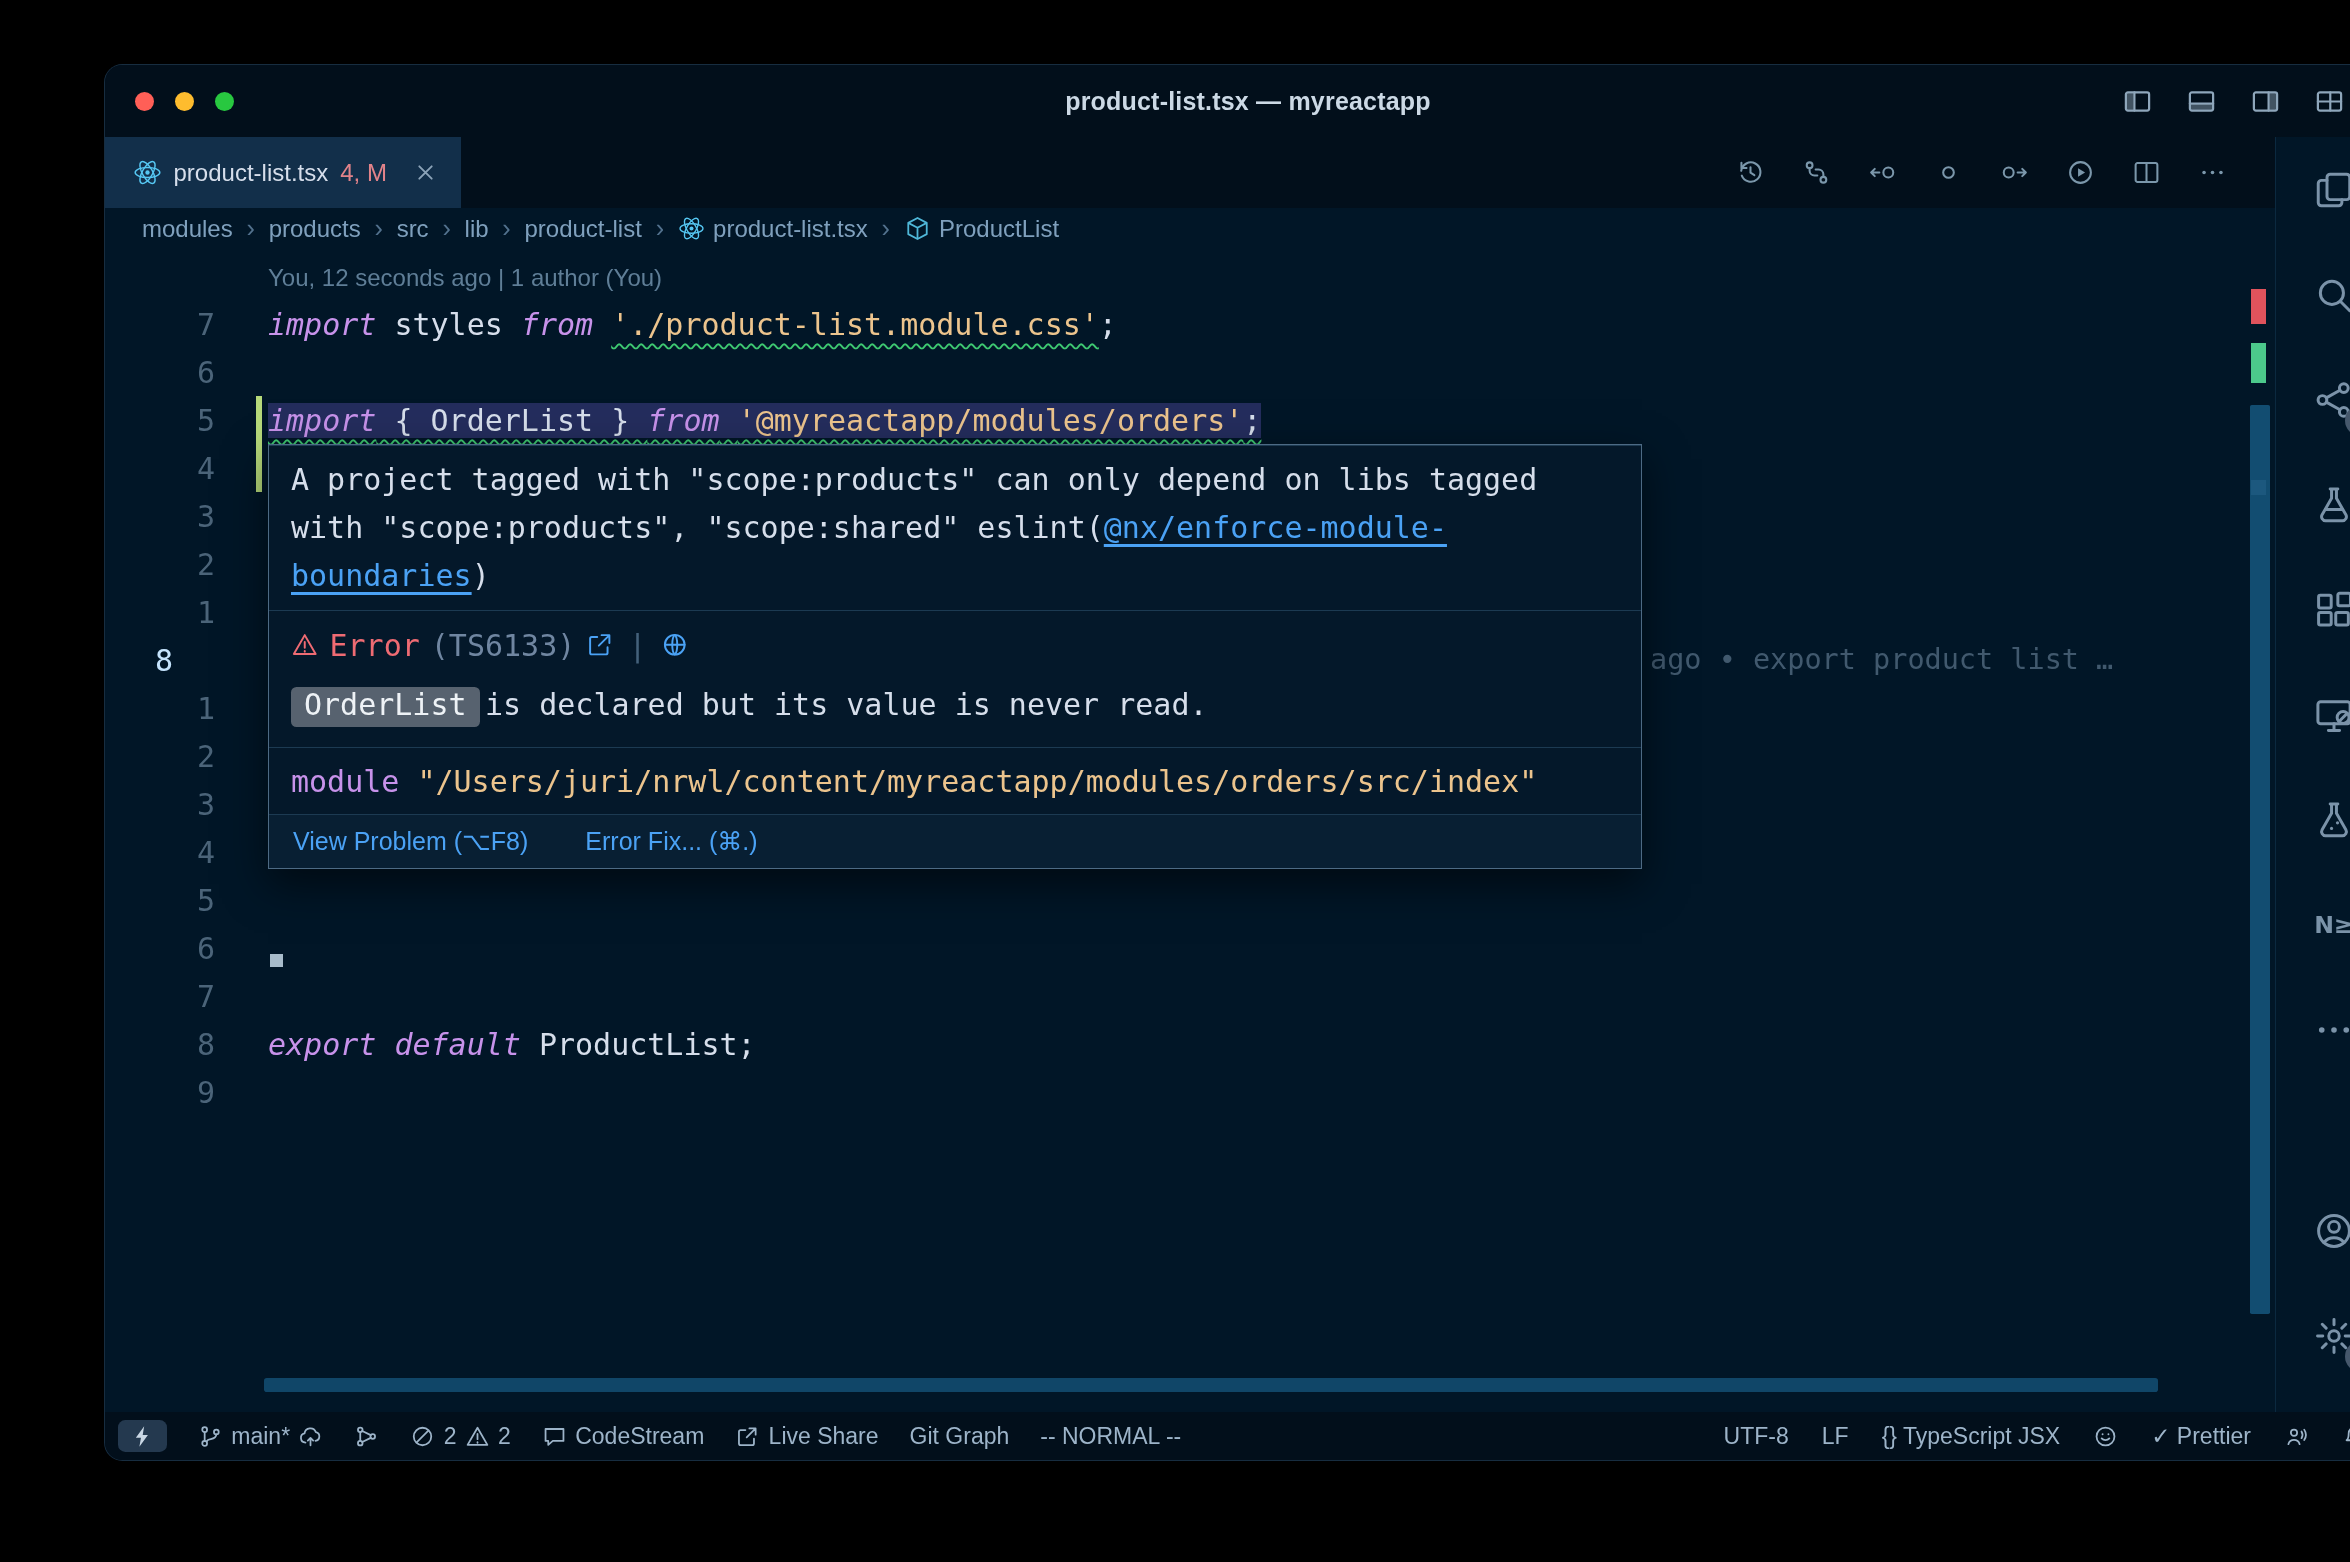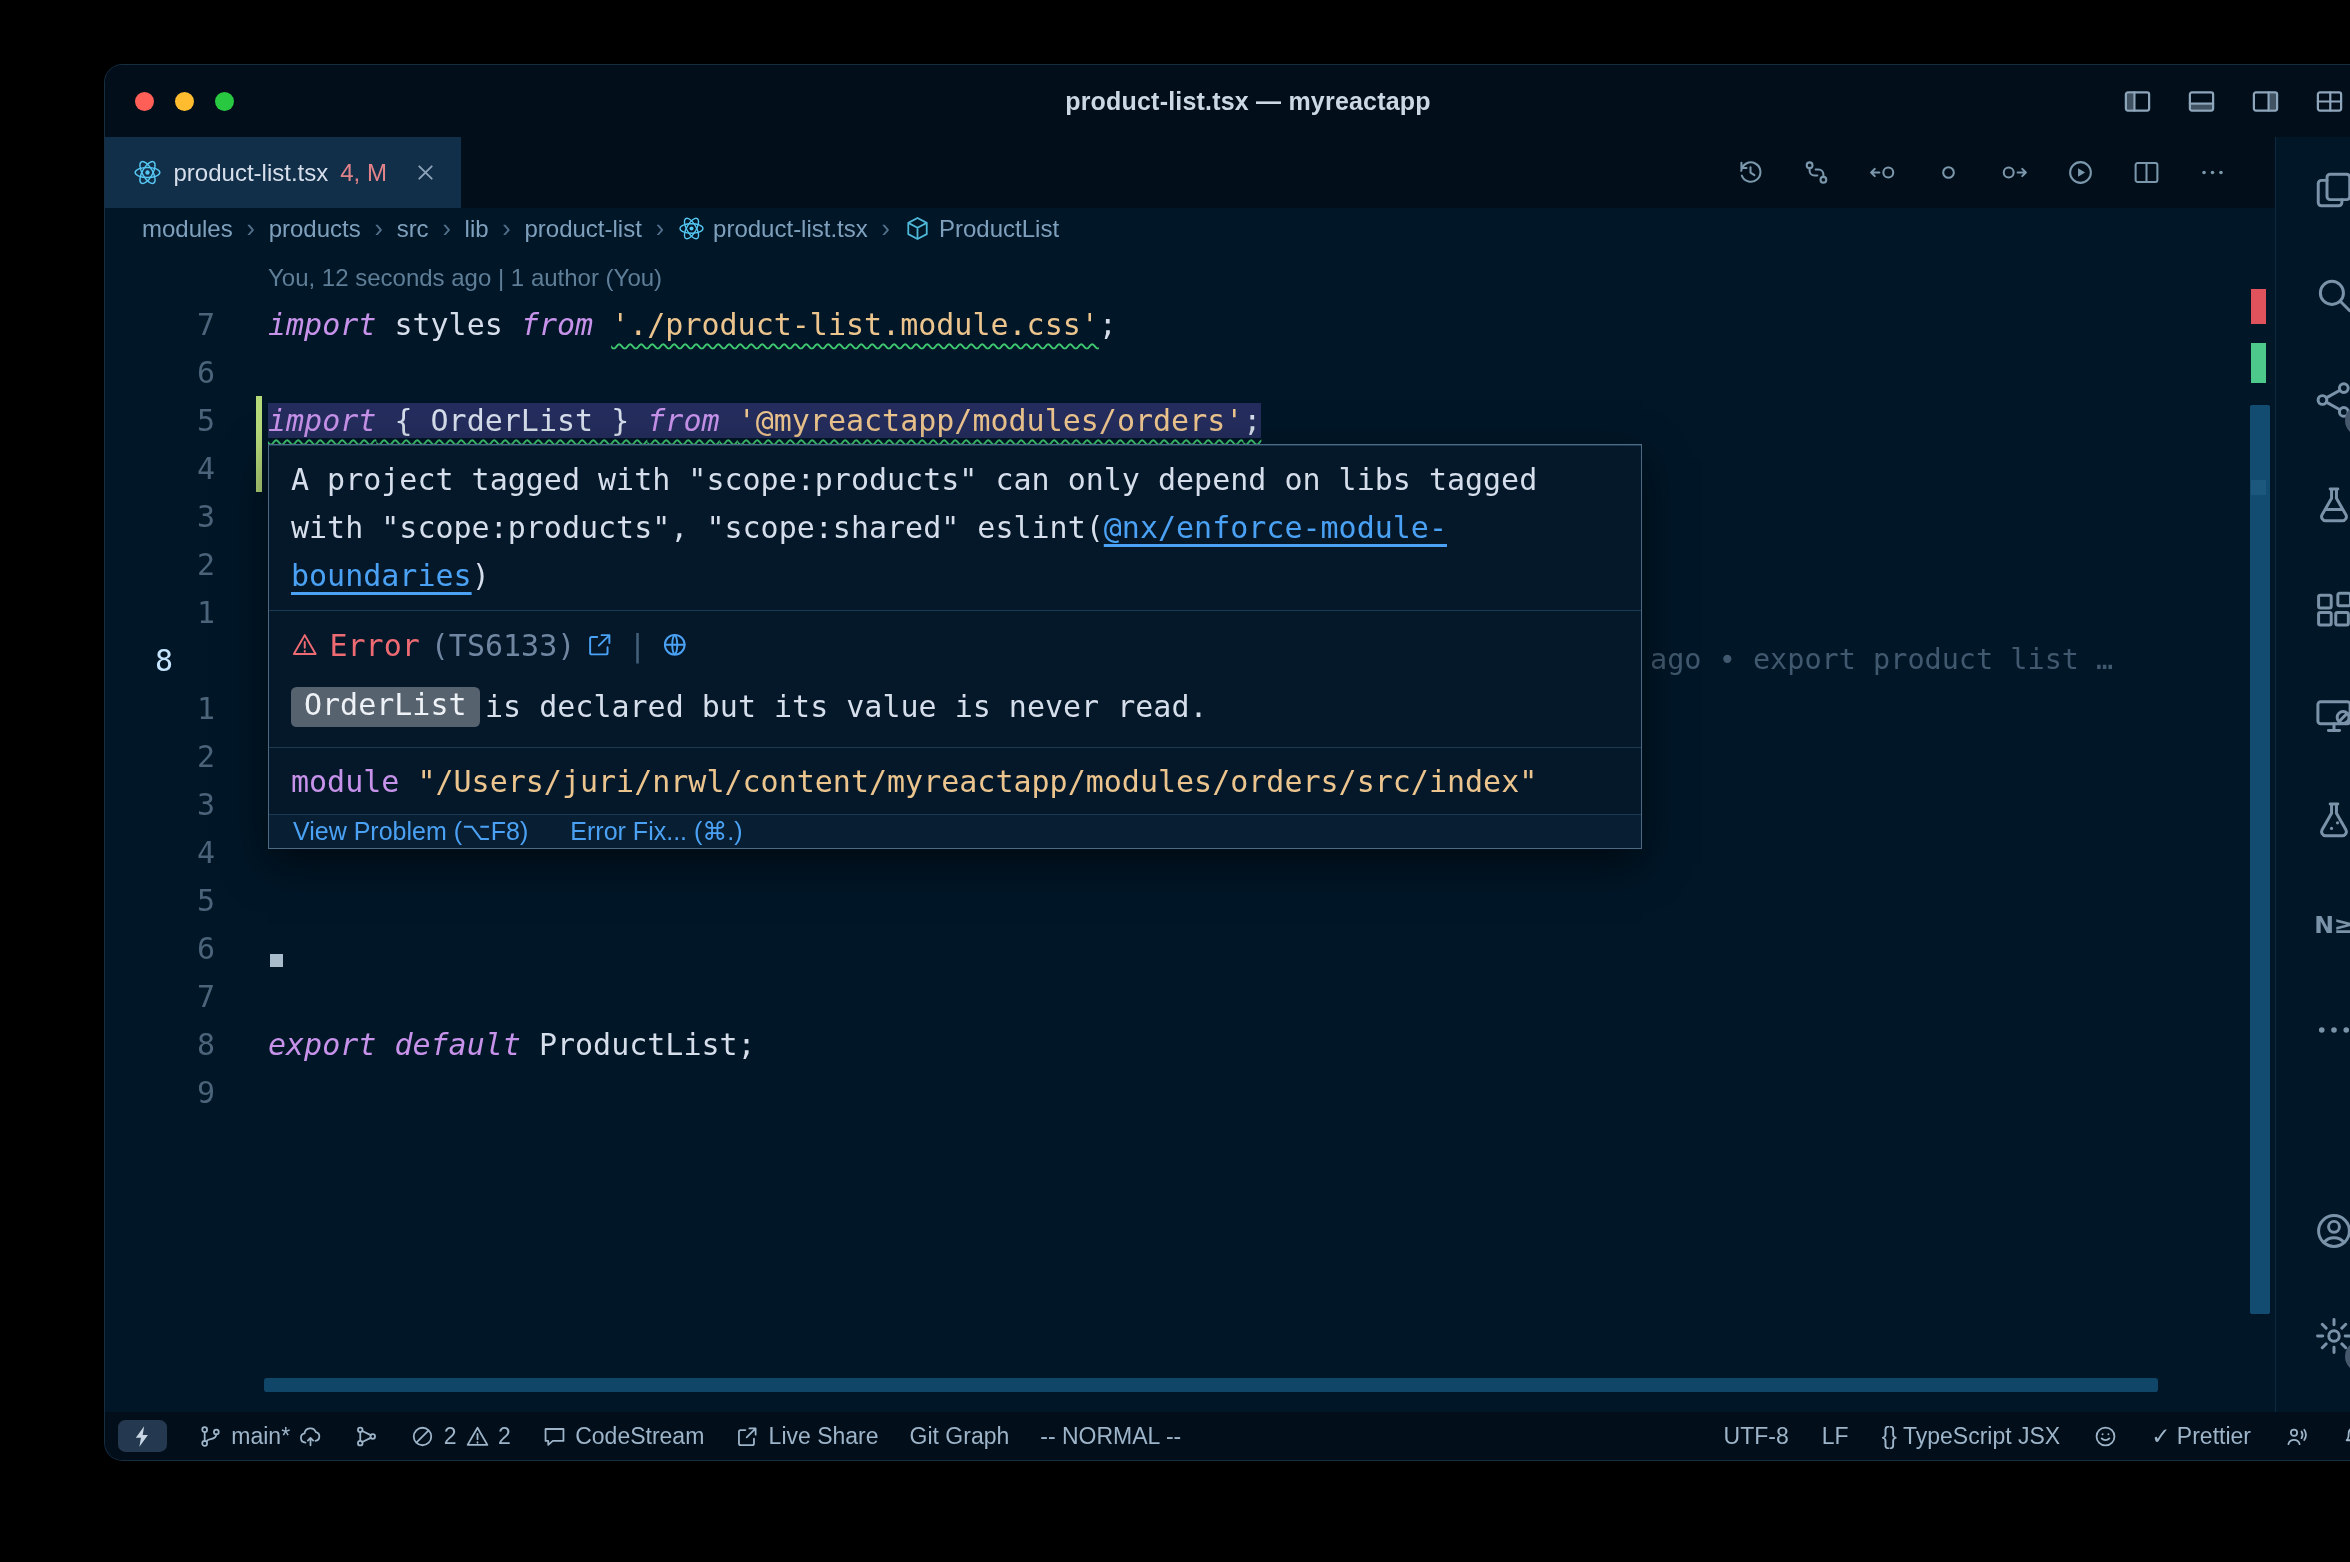--- a/index.html
+++ b/index.html
@@ -63,26 +63,26 @@
   .h-sec{padding:13.8px 22px}
   .muted{color:#7086a1}
   .h2{border-top:0.9px solid #1c3a52;line-height:48px;padding:10px 22px;max-width:100%}
   .h-link{color:var(--accent-link);text-decoration:underline;text-underline-offset:5.5px;cursor:pointer}
   .h3{border-top:0.9px solid #1c3a52;padding:16.5px 22px 20px}
   .h-err-row{display:flex;align-items:center;gap:11px}
   .err{color:var(--error-red)}
   .pipe{color:#44617b;margin:0 3.7px}
   .warn-red{width:27.5px;height:27.5px;color:var(--error-red);display:block}
   .link-ic{width:27.5px;height:27.5px;color:var(--accent-link);display:block;cursor:pointer}
-  .h-badge-row{margin-top:24px;display:flex;align-items:center}
+  .h-badge-row{margin-top:24px;display:flex;}
   .h-badge{background:#57626f;color:#eef2f6;border-radius:5.5px;padding:0.9px 13px 4.6px;margin-right:5.5px}
   .h5{border-top:0.9px solid #1c3a52;padding:15.6px 22px;white-space:pre}
   .kw2{color:var(--keyword)}
   .str2{color:var(--string)}
-  .h-actions{border-top:0.9px solid #1c3a52;background:#081f33;padding:2px 24px;display:flex;gap:42px;font-family:"Liberation Sans",sans-serif;font-size:25px}
+  .h-actions{border-top:0.9px solid #1c3a52;background:#081f33;padding:12px 24px;display:flex;gap:57px;font-family:"Liberation Sans",sans-serif;font-size:25px}
   .h-action{color:var(--accent-link);cursor:pointer}
   .hover-handle{position:absolute;left:165px;top:705px;width:13px;height:13px;background:#a8bccb;z-index:11}
 
   
   .ruler{position:absolute;right:0;top:0;width:33px;bottom:0;z-index:3}
   .mark{position:absolute;right:9.2px;width:14.7px}
   .mark.red{top:40px;height:35px;background:#e0535c}
   .mark.green{top:94px;height:40px;background:#4cc98b}
   .mark.gray{top:231px;height:14.7px;background:#44617b}
   .vscroll{position:absolute;right:5.5px;top:156px;width:20px;height:909px;background:var(--scrollbar-blue);opacity:.85;border-radius:1.8px;z-index:4;cursor:pointer}

